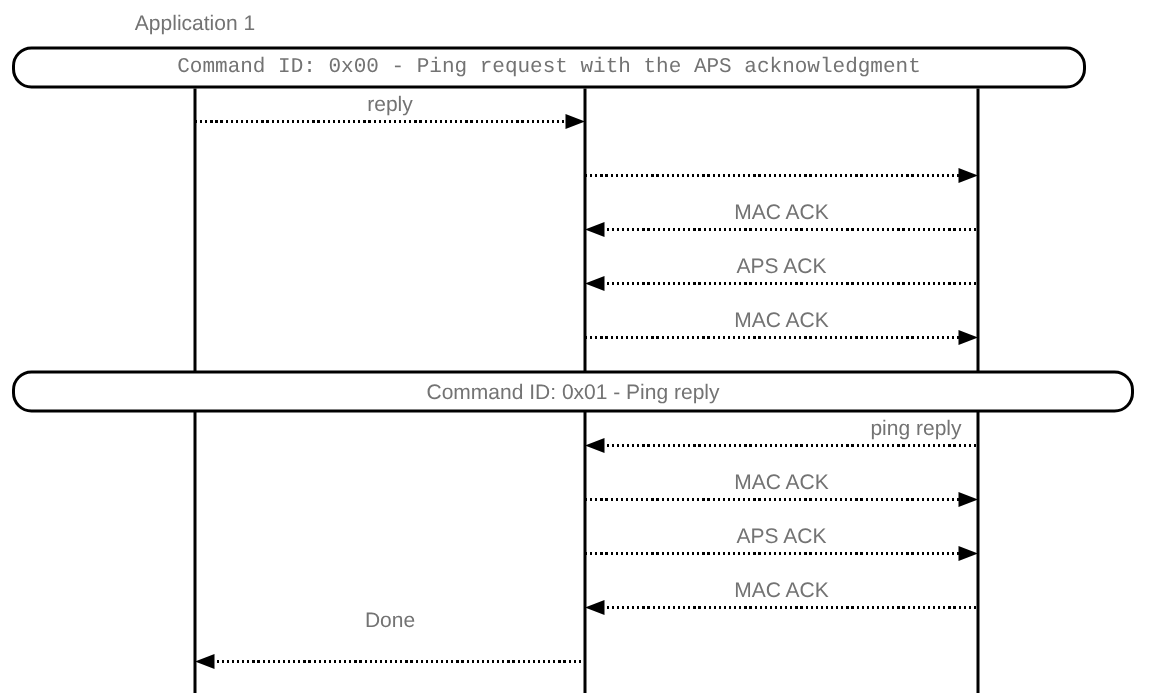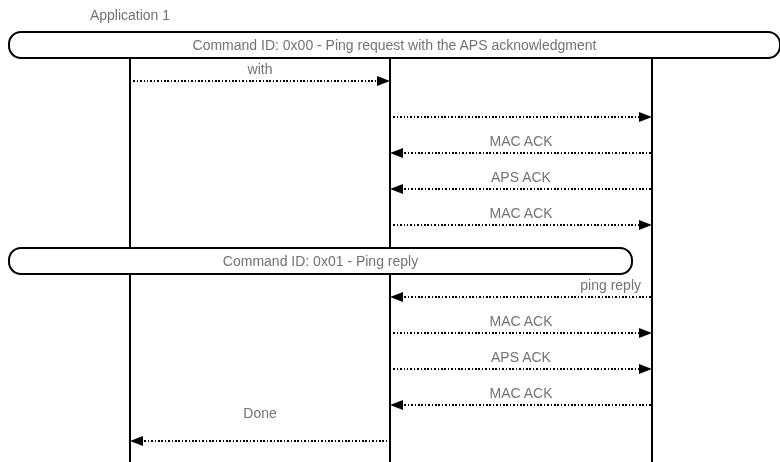--- a/index.html
+++ b/index.html
@@ -70,36 +70,36 @@
 </style>
 </head>
 <body>
 
 <div id="diagram">
     <div class="actor-label" style="left: 40px;">Application 1</div>
     <div class="lifeline" style="left: 129.25px; top: 59px; height: 403px;"></div>
     <div class="actor-label" style="left: 300px; margin-top: 24px;">Node 1</div>
     <div class="lifeline" style="left: 389.25px; top: 59px; height: 403px;"></div>
     <div class="lifeline" style="left: 651.25px; top: 59px; height: 403px;"></div>
-    <div class="banner" style="left: 8px; top: 31px; width: 773px; height: 28px;">Command ID: 0x00 - Ping request with the APS acknowledgment</div>
+    <div class="banner" style="left: 8px; top: 31px; width: 716px; height: 28px; font-family: Liberation Mono, monospace;">Command ID: 0x00 - Ping request with the APS acknowledgment</div>
     <div class="msg-line" style="top: 80.25px; background-image: repeating-linear-gradient(90deg, rgb(0, 0, 0) 0px, rgb(0, 0, 0) 1.5px, transparent 1.5px, transparent 3.4px); left: 130px; width: 249px;"></div>
     <div class="arrowhead" style="top: 75.5px; border-top: 5.5px solid transparent; border-bottom: 5.5px solid transparent; left: 377px; border-left: 13px solid rgb(0, 0, 0);"></div>
-    <div class="msg-label" style="left: 140px; top: 61px;">with</div>
+    <div class="msg-label" style="left: 140px; top: 61px;">reply</div>
     <div class="msg-line" style="top: 116.25px; background-image: repeating-linear-gradient(90deg, rgb(0, 0, 0) 0px, rgb(0, 0, 0) 1.5px, transparent 1.5px, transparent 3.4px); left: 390px; width: 251px;"></div>
     <div class="arrowhead" style="top: 111.5px; border-top: 5.5px solid transparent; border-bottom: 5.5px solid transparent; left: 639px; border-left: 13px solid rgb(0, 0, 0);"></div>
     <div class="msg-line" style="top: 152.25px; background-image: repeating-linear-gradient(90deg, rgb(0, 0, 0) 0px, rgb(0, 0, 0) 1.5px, transparent 1.5px, transparent 3.4px); left: 401px; width: 251px;"></div>
     <div class="arrowhead" style="top: 147.5px; border-top: 5.5px solid transparent; border-bottom: 5.5px solid transparent; left: 390px; border-right: 13px solid rgb(0, 0, 0);"></div>
     <div class="msg-label" style="left: 401px; top: 133px;">MAC ACK</div>
     <div class="msg-line" style="top: 188.25px; background-image: repeating-linear-gradient(90deg, rgb(0, 0, 0) 0px, rgb(0, 0, 0) 1.5px, transparent 1.5px, transparent 3.4px); left: 401px; width: 251px;"></div>
     <div class="arrowhead" style="top: 183.5px; border-top: 5.5px solid transparent; border-bottom: 5.5px solid transparent; left: 390px; border-right: 13px solid rgb(0, 0, 0);"></div>
     <div class="msg-label" style="left: 401px; top: 169px;">APS ACK</div>
     <div class="msg-line" style="top: 224.25px; background-image: repeating-linear-gradient(90deg, rgb(0, 0, 0) 0px, rgb(0, 0, 0) 1.5px, transparent 1.5px, transparent 3.4px); left: 390px; width: 251px;"></div>
     <div class="arrowhead" style="top: 219.5px; border-top: 5.5px solid transparent; border-bottom: 5.5px solid transparent; left: 639px; border-left: 13px solid rgb(0, 0, 0);"></div>
     <div class="msg-label" style="left: 401px; top: 205px;">MAC ACK</div>
-    <div class="banner" style="left: 8px; top: 247px; width: 625px; height: 28px;">Command ID: 0x01 - Ping reply</div>
+    <div class="banner" style="left: 8px; top: 247px; width: 748px; height: 28px;">Command ID: 0x01 - Ping reply</div>
     <div class="msg-line" style="top: 296.25px; background-image: repeating-linear-gradient(90deg, rgb(0, 0, 0) 0px, rgb(0, 0, 0) 1.5px, transparent 1.5px, transparent 3.4px); left: 401px; width: 251px;"></div>
     <div class="arrowhead" style="top: 291.5px; border-top: 5.5px solid transparent; border-bottom: 5.5px solid transparent; left: 390px; border-right: 13px solid rgb(0, 0, 0);"></div>
     <div class="msg-label" style="left: 401px; top: 277px; text-align: right;">ping reply</div>
     <div class="msg-line" style="top: 332.25px; background-image: repeating-linear-gradient(90deg, rgb(0, 0, 0) 0px, rgb(0, 0, 0) 1.5px, transparent 1.5px, transparent 3.4px); left: 390px; width: 251px;"></div>
     <div class="arrowhead" style="top: 327.5px; border-top: 5.5px solid transparent; border-bottom: 5.5px solid transparent; left: 639px; border-left: 13px solid rgb(0, 0, 0);"></div>
     <div class="msg-label" style="left: 401px; top: 313px;">MAC ACK</div>
     <div class="msg-line" style="top: 368.25px; background-image: repeating-linear-gradient(90deg, rgb(0, 0, 0) 0px, rgb(0, 0, 0) 1.5px, transparent 1.5px, transparent 3.4px); left: 390px; width: 251px;"></div>
     <div class="arrowhead" style="top: 363.5px; border-top: 5.5px solid transparent; border-bottom: 5.5px solid transparent; left: 639px; border-left: 13px solid rgb(0, 0, 0);"></div>
     <div class="msg-label" style="left: 401px; top: 349px;">APS ACK</div>
     <div class="msg-line" style="top: 404.25px; background-image: repeating-linear-gradient(90deg, rgb(0, 0, 0) 0px, rgb(0, 0, 0) 1.5px, transparent 1.5px, transparent 3.4px); left: 401px; width: 251px;"></div>

